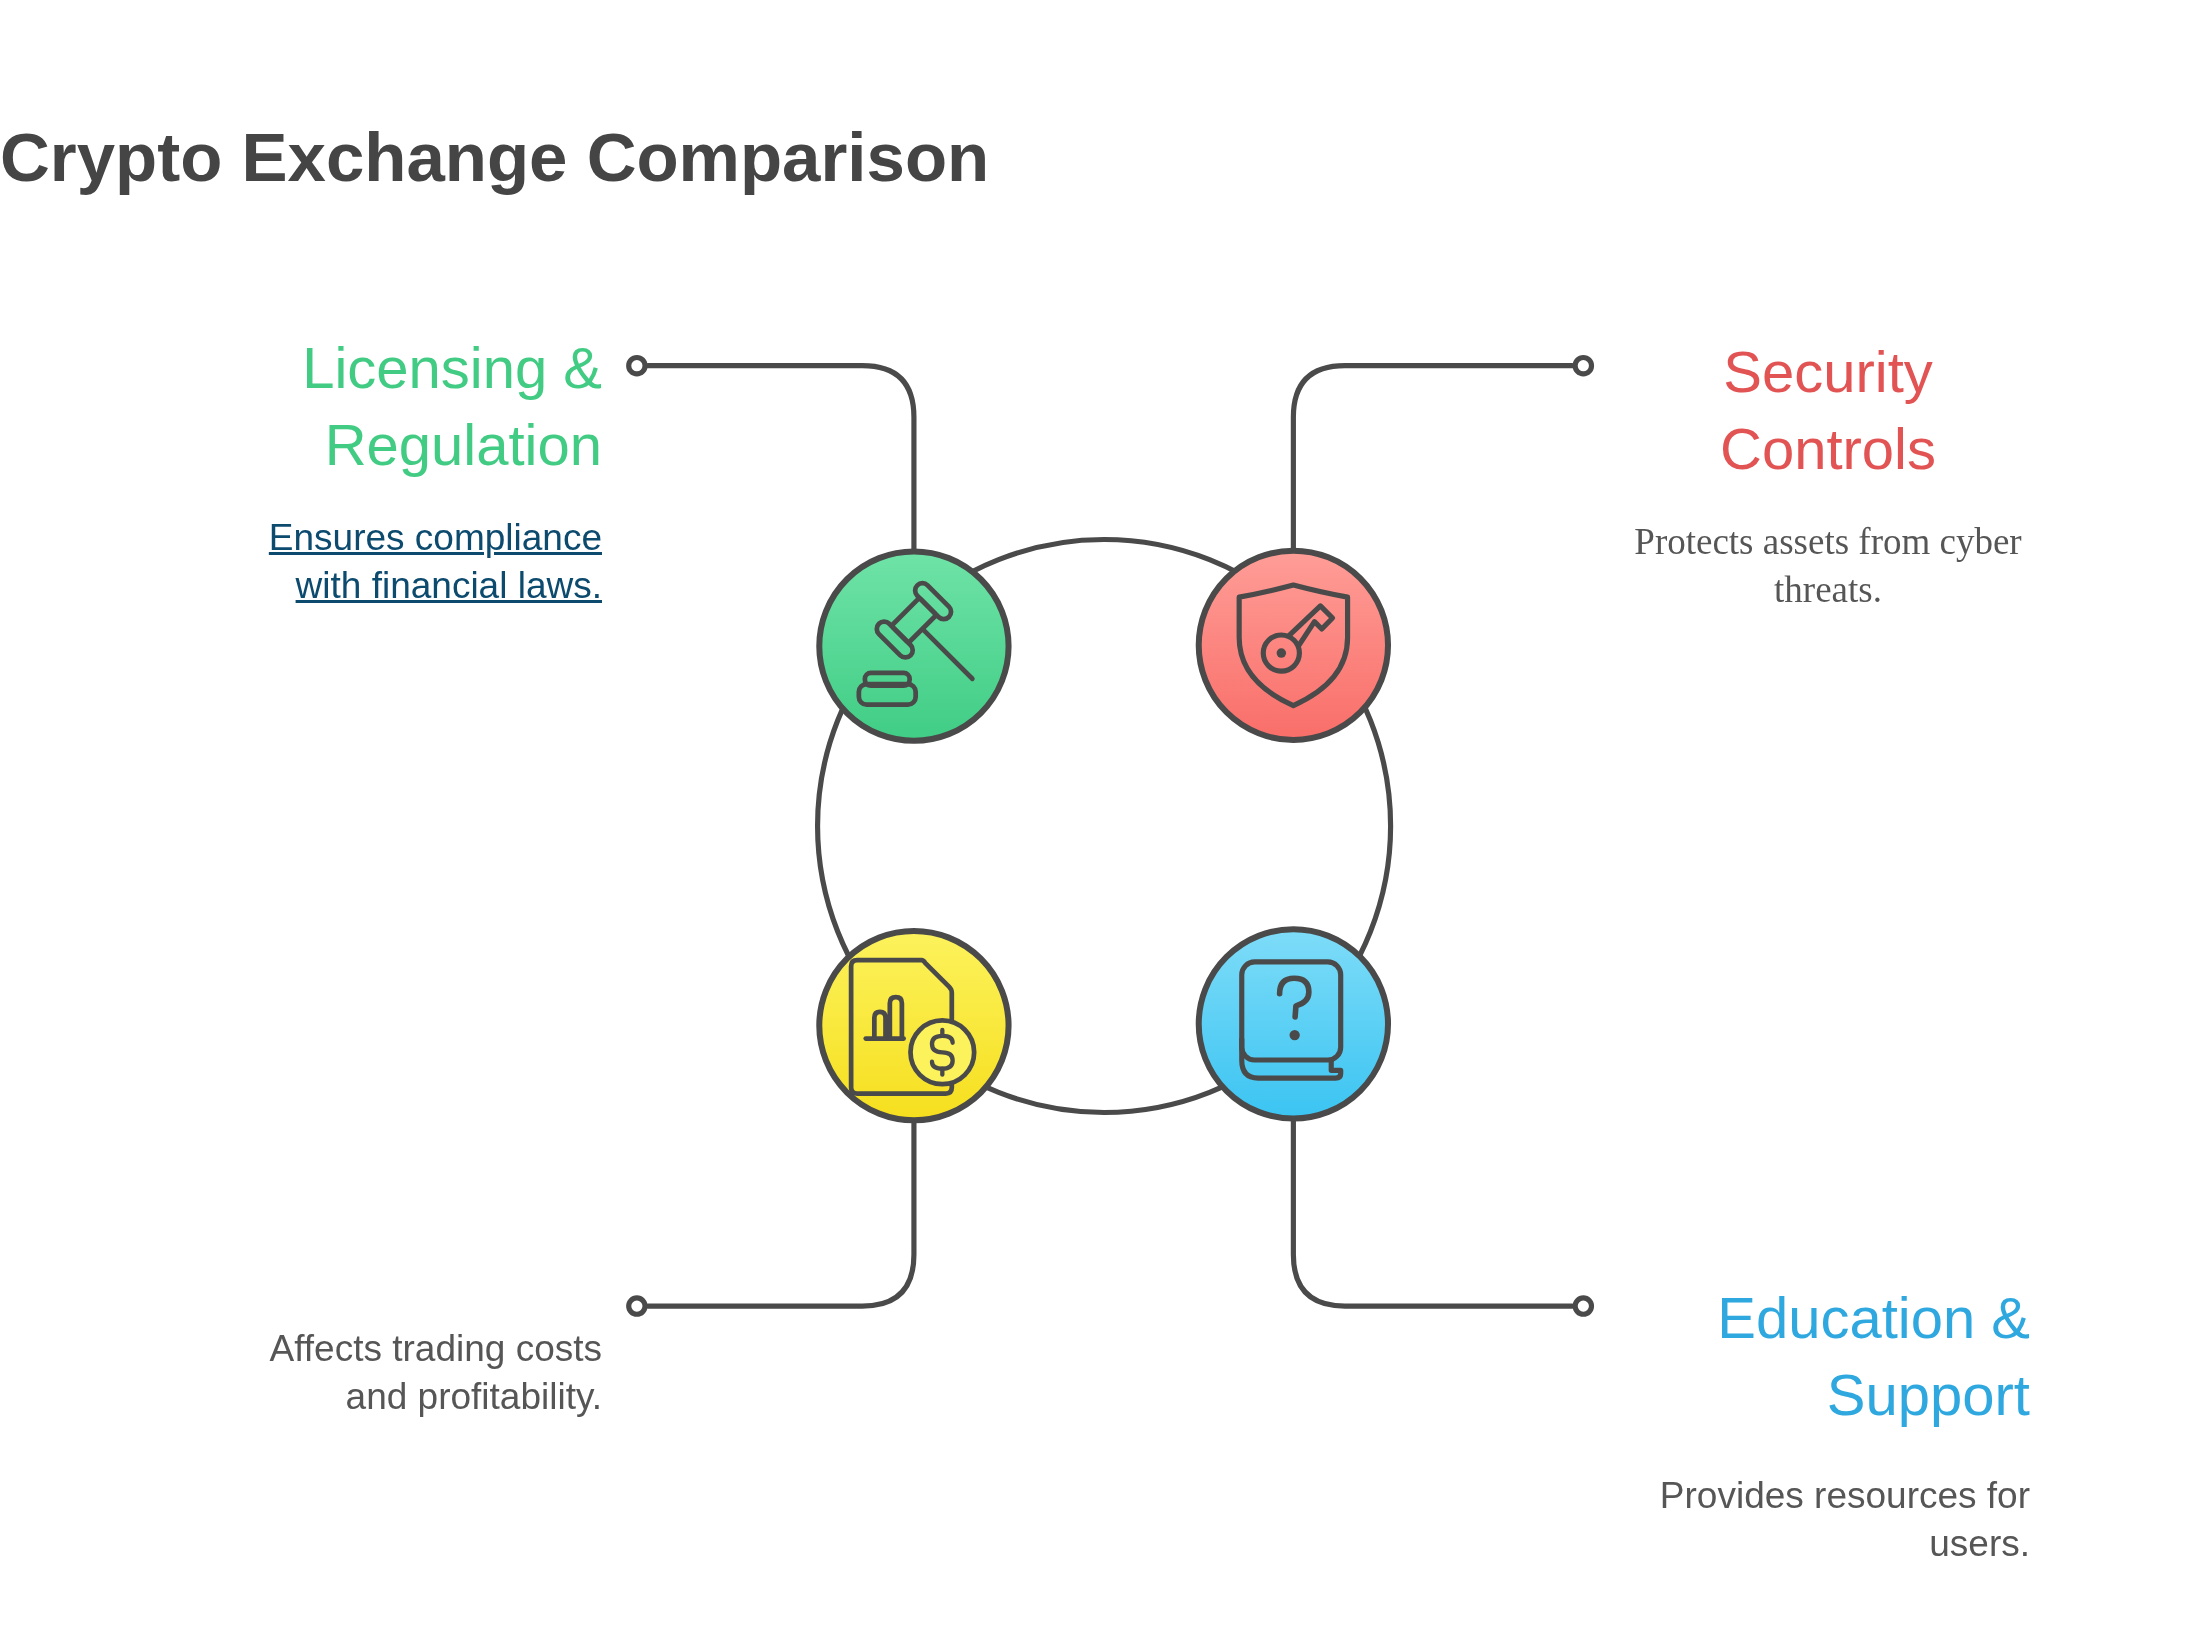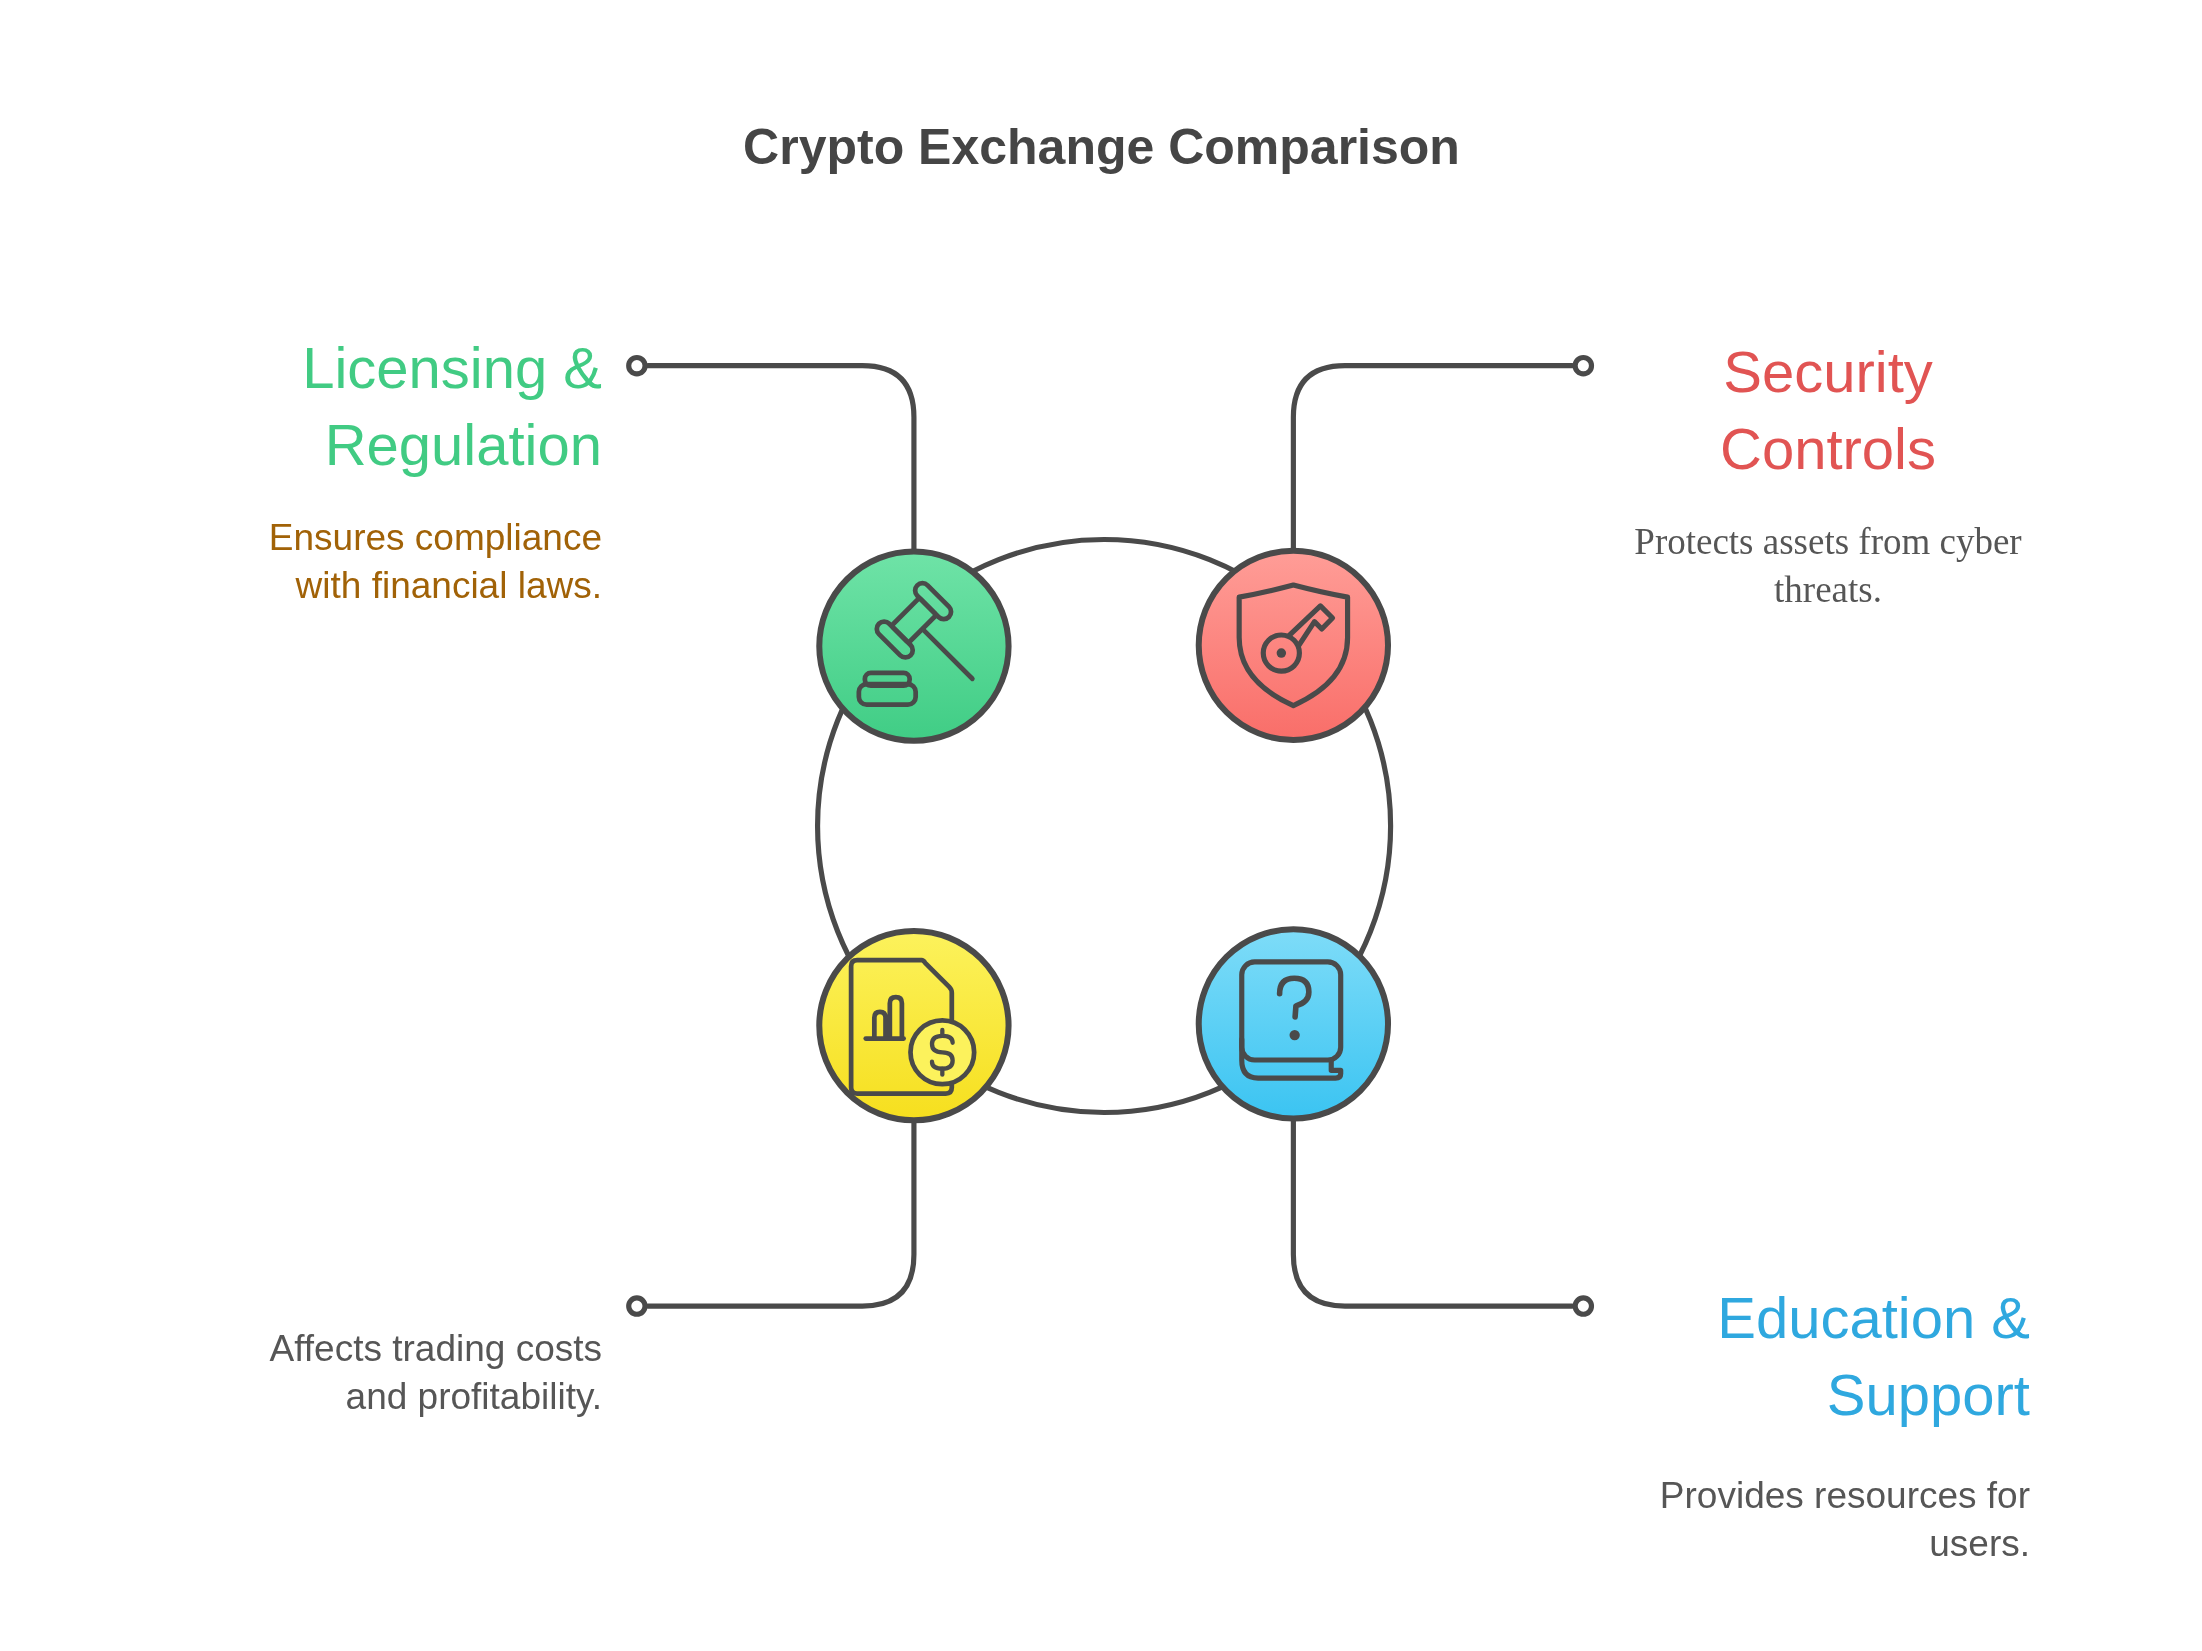--- a/index.html
+++ b/index.html
@@ -8,22 +8,21 @@
     background: #ffffff;
     overflow: hidden;
     font-family: "Liberation Sans", sans-serif;
     position: relative;
   }
   .canvas { position: absolute; left: 0; top: 0; width: 2203px; height: 1652px; }
   svg.diagram { position: absolute; left: 0; top: 0; width: 2203px; height: 1652px; }
 
   .page-title {
     position: absolute; left: 0; top: 117px; width: 2203px;
-    text-align: center;
-    font-size: 50px; font-weight: bold; line-height: 1.2;
+    font-size: 69px; font-weight: bold; line-height: 1.2;
     letter-spacing: 0px;
     color: #454545;
   }
   .node-text { position: absolute; }
   .node-text.tl { left: 206px; top: 330px;  width: 396px; text-align: right; }
   .node-text.tr { left: 1626px; top: 334px; width: 404px; text-align: center; }
   .node-text.bl { left: 206px; top: 1286px; width: 396px; text-align: right; }
   .node-text.br { left: 1626px; top: 1280px; width: 404px; text-align: right; }
   .node-heading { font-size: 58px; line-height: 1.32; font-weight: normal; }
   .node-desc   { font-size: 37px; line-height: 1.3; color: #565656; }
@@ -117,21 +116,21 @@
         <path stroke-width="6.5" d="M -16,-35 Q -16,-53 1,-53 Q 18,-53 18,-37 Q 18,-25 3,-21 L 2,-8"></path>
         <circle cx="1.5" cy="13" r="6" stroke="none" fill="#4A4A4A"></circle>
       </g>
     </g>
   </svg>
 
   <div class="page-title" style="color: rgb(69, 69, 69);">Crypto Exchange Comparison</div>
 
   <div class="node-text tl">
     <div class="node-heading" style="color: rgb(65, 203, 131);">Licensing &amp; Regulation</div>
-    <div class="node-desc" style="color: #a16207;">Ensures compliance with financial laws.</div>
+    <div class="node-desc" style="color: #0c4a6e; text-decoration: underline;">Ensures compliance with financial laws.</div>
   </div>
 
   <div class="node-text tr">
     <div class="node-heading" style="color: rgb(225, 84, 83);">Security Controls</div>
     <div class="node-desc" style="color: rgb(86, 86, 86); font-family: Liberation Serif, serif;">Protects assets from cyber threats.</div>
   </div>
 
   <div class="node-text bl">
     <div class="node-desc" style="color: rgb(86, 86, 86);">Affects trading costs and profitability.</div>
   </div>

